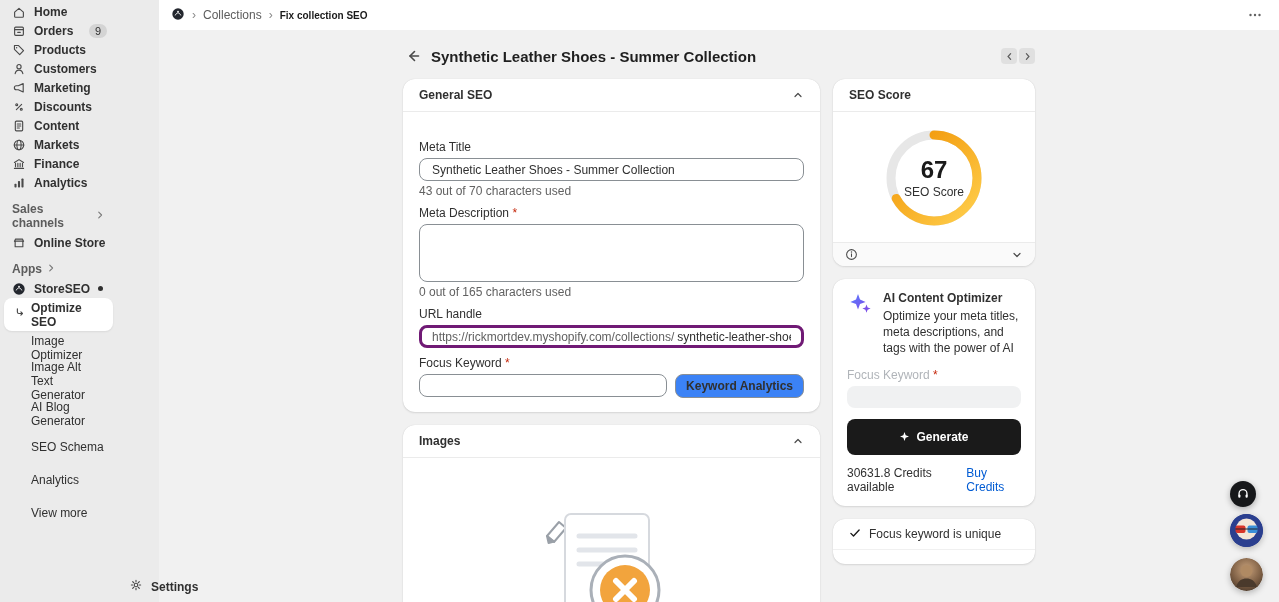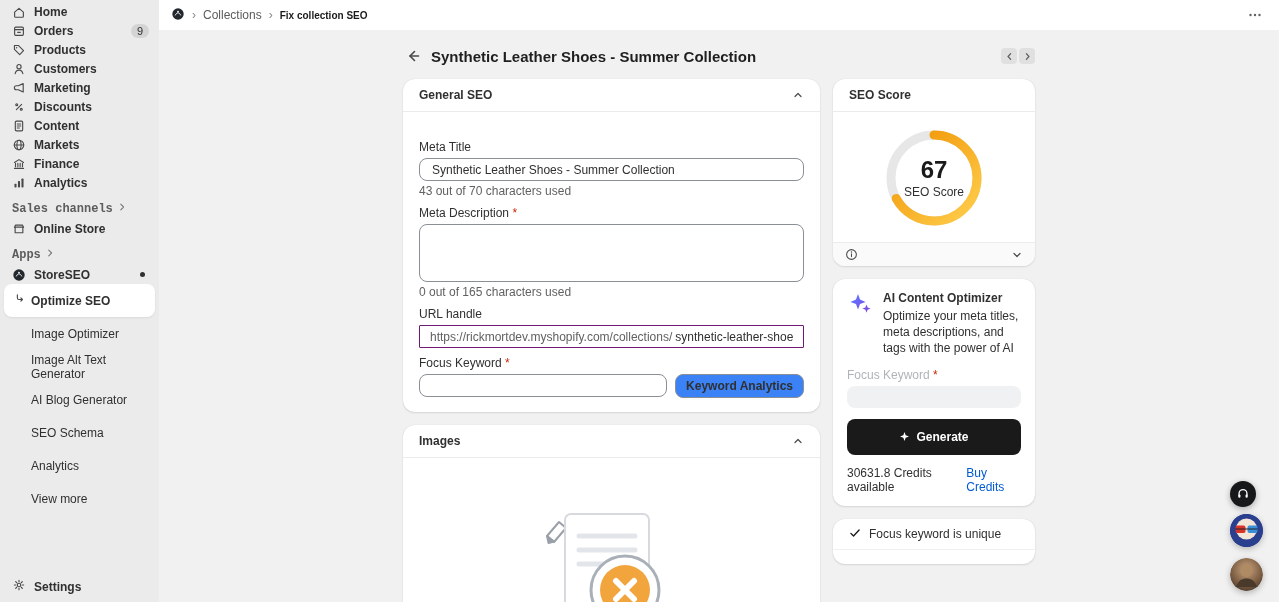--- a/index.html
+++ b/index.html
@@ -1,26 +1,26 @@
 <!DOCTYPE html>
 <html style="--accent-orange: #f2a20d; --link-blue: #005bd3; --dark-button: #1a1a1a; --issue-badge: #ffd84d;"><head>
 <meta charset="utf-8">
 <style>
 *{box-sizing:border-box;margin:0;padding:0;}
 html,body{width:1279px;height:602px;overflow:hidden;}
 body{font-family:"Liberation Sans","DejaVu Sans",sans-serif;background:#f1f1f1;color:#303030;position:relative;}
 .app{display:flex;width:100%;height:100%;}
 
 
-.sidebar{width:159px;min-width:159px;background:#ebebeb;display:flex;flex-direction:column;padding-top:2px;font-size:12px;}
+.sidebar{width:159px;min-width:159px;background:#ebebeb;display:flex;flex-direction:row;padding-top:2px;font-size:12px;}
 .nav-list{list-style:none;}
 .nav-item{display:flex;align-items:center;gap:8px;height:19px;padding:0 10px 0 12px;font-weight:600;color:#303030;cursor:pointer;}
 .nav-item .icon{display:flex;width:14px;justify-content:center;align-items:center;}
 .badge{margin-left:auto;background:#d4d4d4;border-radius:8px;padding:0 6px;font-size:11px;font-weight:500;line-height:14px;color:#303030;}
-.nav-section{display:flex;align-items:center;gap:4px;padding:10px 12px 3px;color:#5c5c5c;font-weight:600;font-size:12px;cursor:pointer;font-family:Liberation Mono, monospace;}
+.nav-section{display:flex;align-items:center;gap:4px;padding:10px 12px 3px;color:#5c5c5c;font-weight:600;font-size:12px;cursor:pointer;}
 .sub-item{display:flex;align-items:center;gap:4px;height:33px;margin:0 4px;padding:0 8px 0 27px;border-radius:8px;font-weight:500;cursor:pointer;color:#303030;}
 .sub-item.branch{padding-left:9px;}
 .sub-item.selected{background:#fff;box-shadow:0 1px 2px rgba(0,0,0,.08);font-weight:600;}
 .dot{width:5px;height:5px;border-radius:50%;background:#303030;margin-left:auto;margin-right:4px;}
 .settings-row{margin-top:auto;display:flex;align-items:center;gap:8px;padding:8px 12px 7px;font-weight:600;cursor:pointer;}
 
 
 .main{flex:1;display:flex;flex-direction:column;min-width:0;}
 .topbar{height:30px;background:#fff;display:flex;align-items:center;justify-content:space-between;padding:0 14px 0 12px;}
 .crumbs{display:flex;align-items:center;gap:7px;font-size:12px;color:#5c5c5c;}
@@ -45,21 +45,21 @@
 .chev-btn{background:none;border:none;display:flex;cursor:pointer;padding:0;}
 
 
 .gs-body{padding:12px 16px 14px;font-size:12px;}
 .f-label{margin:8px 0 4px;color:#303030;}
 .f-label.first{margin-top:16px;}
 .req::after{content:" *";color:#c5280c;}
 .txt{width:100%;height:23px;border:1px solid #898f94;border-radius:8px;padding:0 12px;font-size:12px;color:#303030;font-family:inherit;background:#fff;outline:none;}
 textarea.txt{height:58px;padding:7px 12px;resize:none;display:block;}
 .help{color:#616161;margin-top:3px;}
-.url-field{display:flex;align-items:center;border:1px solid #701a75;border-radius:1px;height:23px;padding:4px 10px;}
+.url-field{display:flex;align-items:center;border:3px solid #701a75;border-radius:8px;height:23px;padding:4px 10px;}
 .url-prefix{color:#616161;white-space:nowrap;}
 .url-field input{border:none;outline:none;flex:1;min-width:0;font-size:12px;font-family:inherit;color:#303030;padding:0 0 0 3px;background:transparent;}
 .fk-row{display:flex;gap:8px;}
 .fk-row .txt{flex:1;width:auto;}
 .btn-sec{height:24px;padding:0 10px;font-size:12px;font-weight:600;color:#303030;background:#3b82f6;border:1px solid #8a8f94;border-radius:8px;cursor:pointer;white-space:nowrap;font-family:inherit;}
 
 
 .img-body{height:230px;display:flex;justify-content:center;padding-top:40px;}
 
 

